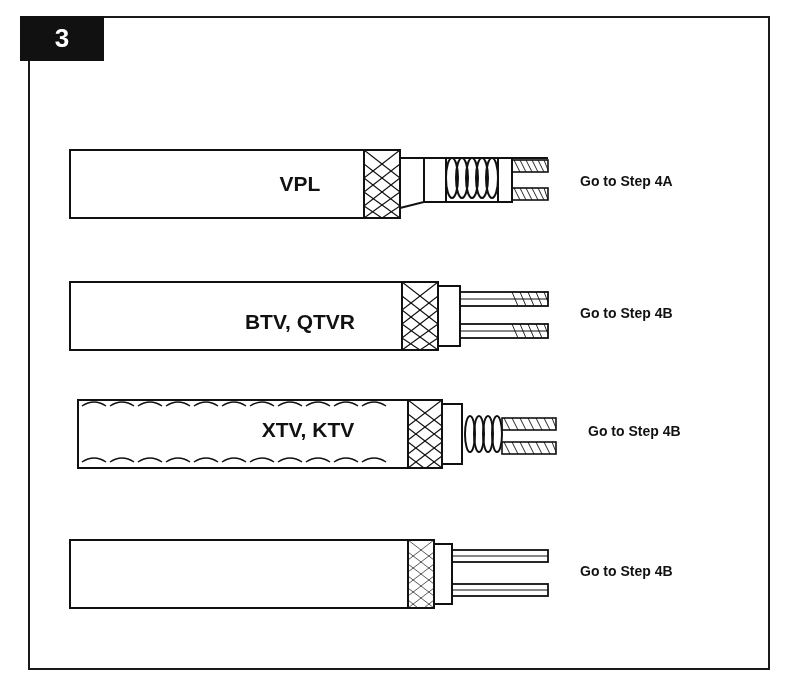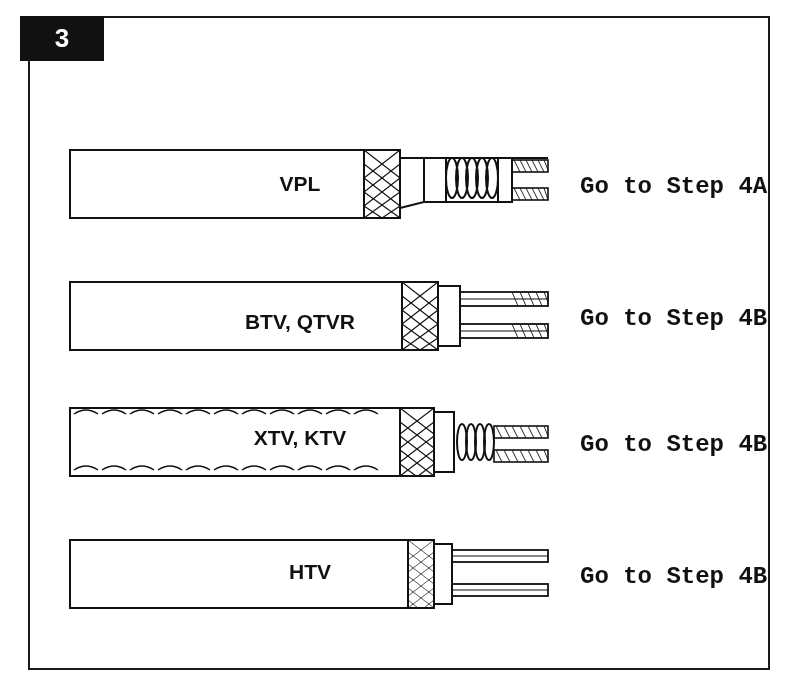--- a/index.html
+++ b/index.html
@@ -53,25 +53,24 @@
   .cable-label {
     position: absolute;
     font-size: 21px;
     font-weight: bold;
     color: #111111;
     white-space: nowrap;
     text-align: center;
   }
   .goto-label {
     position: absolute;
-    font-size: 24px;
+    font-size: 14px;
     font-weight: bold;
     color: #111111;
     white-space: nowrap;
-    font-family: Liberation Mono, monospace;
   }
   svg { display: block; }
   .ln { stroke: #111111; fill: none; }
 </style>
 </head>
 <body>
 
 <div id="page">
 
   <div class="frame"></div>
@@ -166,21 +165,21 @@
           <line x1="520" y1="62" x2="526" y2="76"></line>
         <line x1="528" y1="62" x2="534" y2="76"></line>
           <line x1="536" y1="62" x2="542" y2="76"></line>
         <line x1="544" y1="62" x2="548" y2="72"></line>
       </g>
     </svg>
     <div class="cable-label" style="left:180px; top:48px; width:240px;">BTV, QTVR</div>
     <div class="goto-label" style="left:580px; top:43px;">Go to Step 4B</div>
   </div>
 
-  <div class="row" style="top:388px;">
+  <div class="row" style="top:380px;margin-left:8px;">
     <svg width="800" height="110">
       <rect class="ln" x="70" y="20" width="330" height="68" fill="#ffffff" stroke-width="2"></rect>
 
       <g stroke="#111111" stroke-width="1.4" fill="none">
         <path d="M74 26 q12 -8 24 0"></path>
           <path d="M102 26 q12 -8 24 0"></path>
           <path d="M130 26 q12 -8 24 0"></path>
         <path d="M158 26 q12 -8 24 0"></path>
           <path d="M186 26 q12 -8 24 0"></path>
           <path d="M214 26 q12 -8 24 0"></path>
@@ -268,17 +267,16 @@
           <line x1="434" y1="80" x2="424" y2="88"></line>
       </g>
 
       <rect class="ln" x="434" y="24" width="18" height="60" fill="#ffffff" stroke-width="2"></rect>
 
       <rect class="ln" x="452" y="30" width="96" height="12" fill="#ffffff" stroke-width="1.8"></rect>
       <rect class="ln" x="452" y="64" width="96" height="12" fill="#ffffff" stroke-width="1.8"></rect>
       <line class="ln" x1="452" y1="36" x2="548" y2="36" stroke-width="1"></line>
       <line class="ln" x1="452" y1="70" x2="548" y2="70" stroke-width="1"></line>
     </svg>
-    <div class="cable-label" style="left:220px; top:40px; width:180px;">HTV</div>
     <div class="goto-label" style="left:580px; top:43px;">Go to Step 4B</div>
   </div>
 
 </div>
 
 </body></html>

